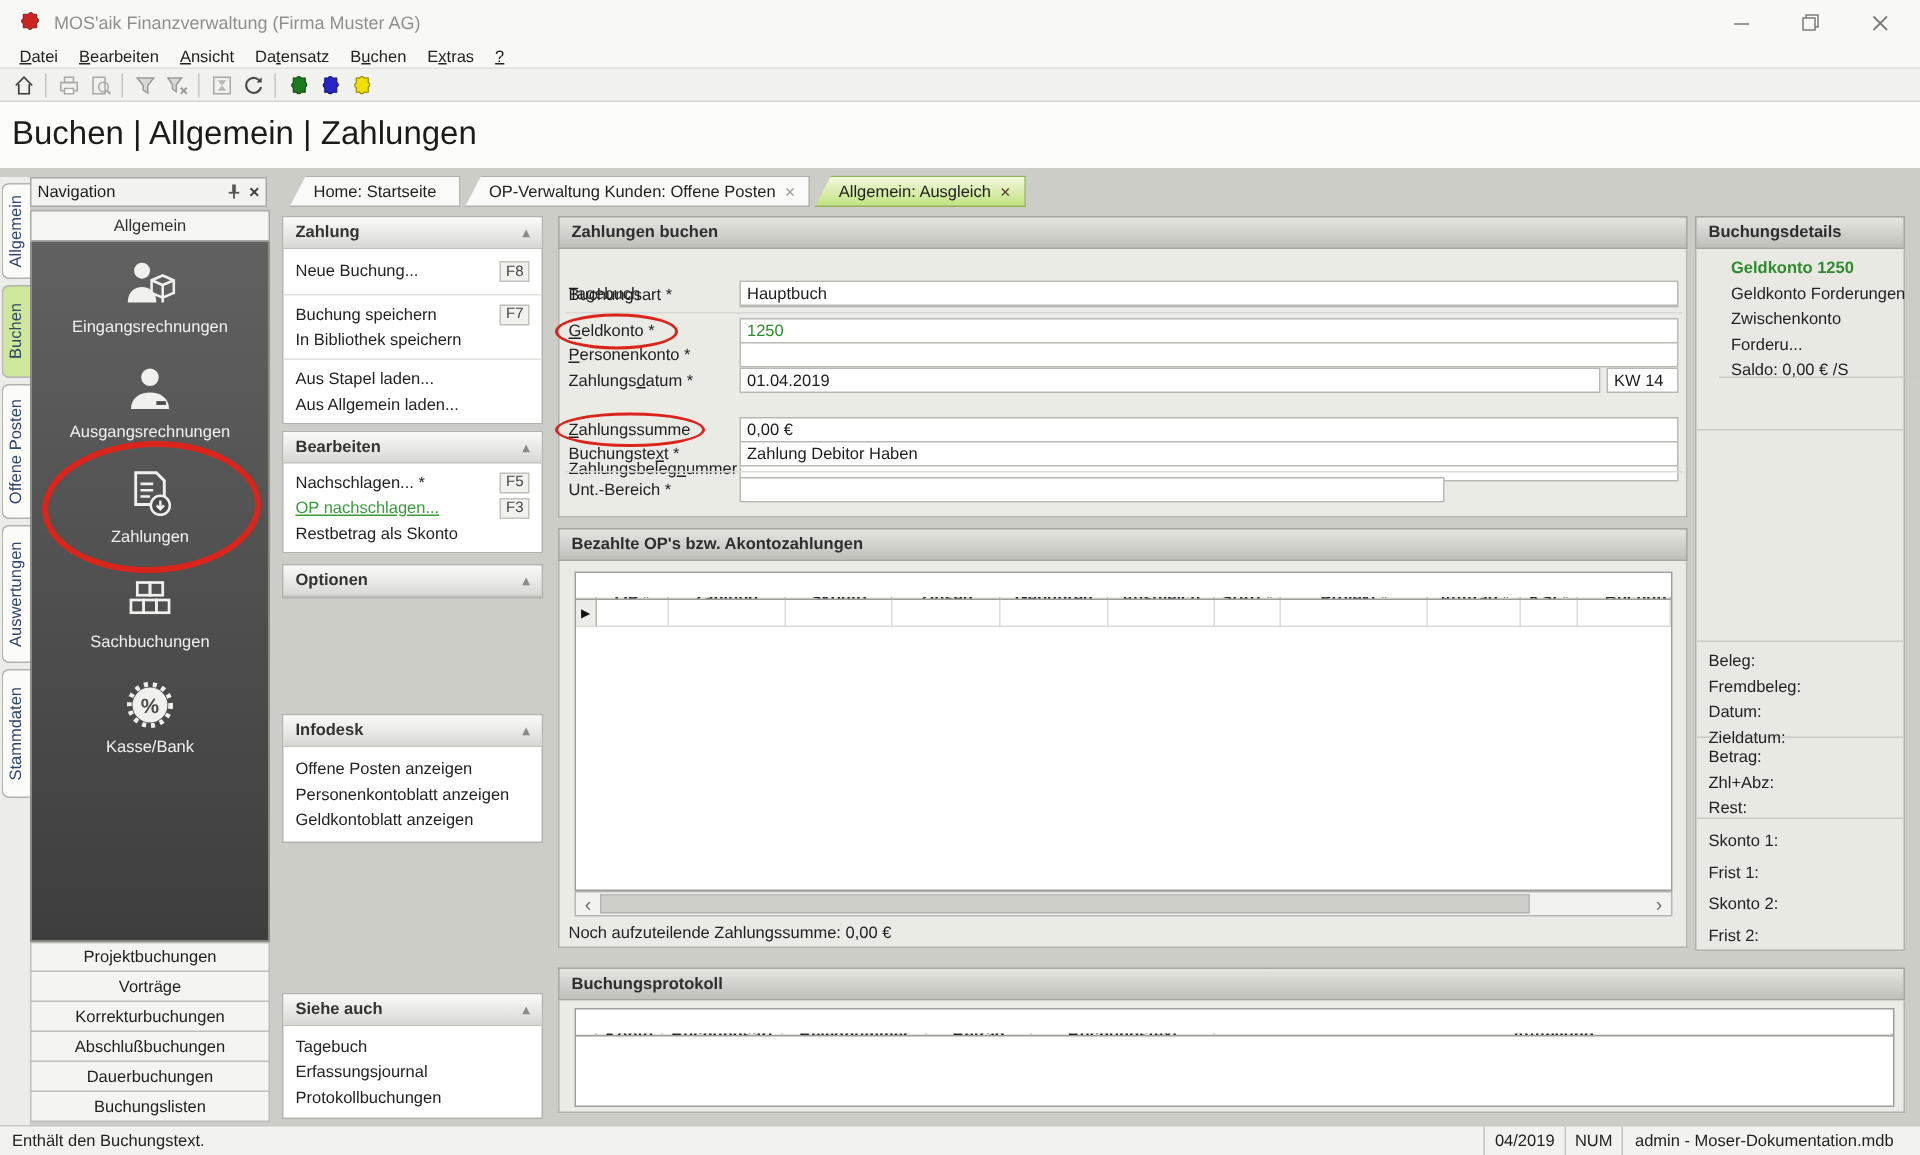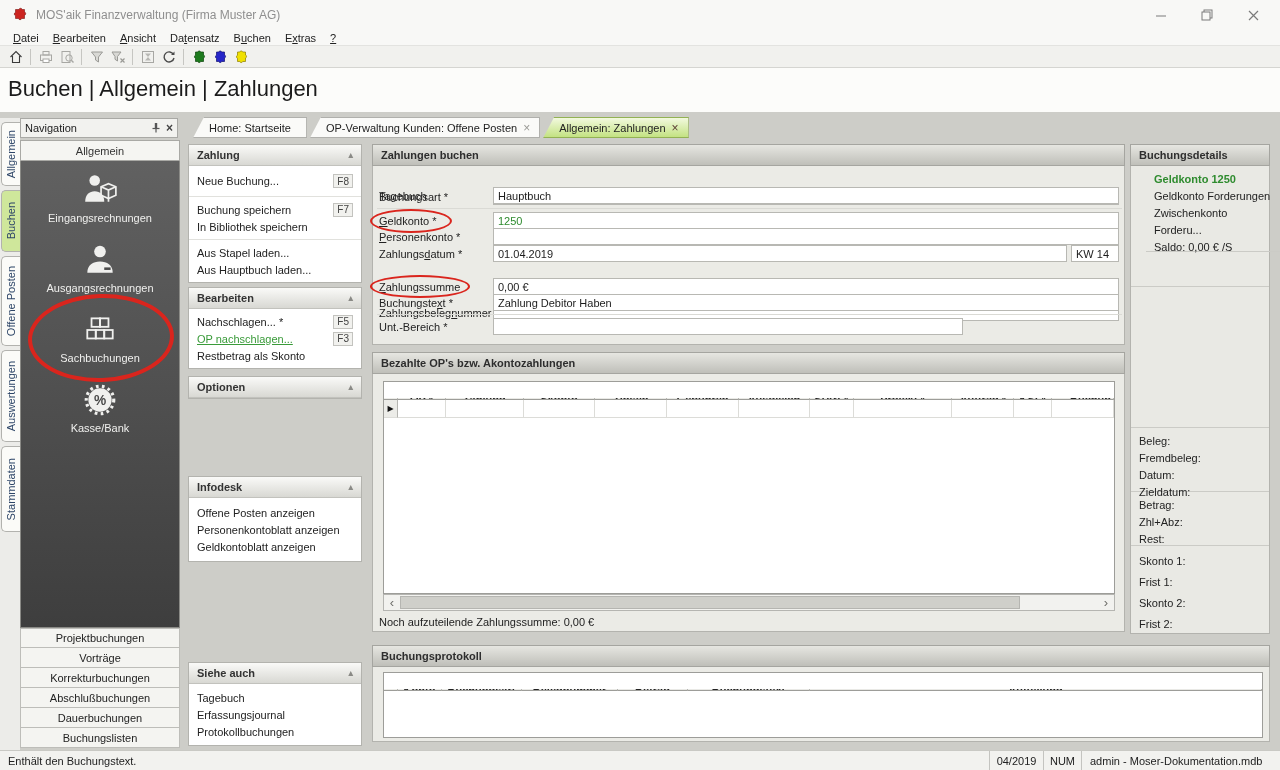--- a/index.html
+++ b/index.html
@@ -221,21 +221,21 @@
   <div class="doc-tabs">
     <div class="doc-tab">
         <span>Home: Startseite</span>
         <span class="x"></span>
       </div>
     <div class="doc-tab">
         <span>OP-Verwaltung Kunden: Offene Posten</span>
         <span class="x">×</span>
       </div>
     <div class="doc-tab active">
-        <span>Allgemein: Zahlungen</span>
+        <span>Allgemein: Ausgleich</span>
         <span class="x">×</span>
       </div>
   </div>
 
   <div class="vstrip">
     <div class="vtab" style="top:4px;height:64px;">
         <span>Allgemein</span>
       </div>
     <div class="vtab active" style="top:72px;height:62px;">
         <span>Buchen</span>
@@ -270,20 +270,31 @@
             <circle cx="17" cy="9" r="5.5" fill="#f0f0ee"></circle>
             <path d="M5 29c0-7 5.4-10.5 12-10.5S29 22 29 29z" fill="#f0f0ee"></path>
             <rect x="21" y="24" width="6" height="2.4" fill="#4a4a4a"></rect>
           </svg>
         </span>
       <span class="lb">Ausgangsrechnungen</span>
     </div>
     <div class="nav-item">
       <span class="ic">
           <svg width="36" height="36" viewBox="0 0 34 34">
+            <path d="M8 3h13l5 5v15H8z" fill="none" stroke="#f0f0ee" stroke-width="1.8"></path>
+            <path d="M11 10h8M11 14h8M11 18h6" stroke="#f0f0ee" stroke-width="1.6"></path>
+            <circle cx="23.5" cy="23.5" r="6" fill="#4a4a4a" stroke="#f0f0ee" stroke-width="1.6"></circle>
+            <path d="M23.5 20.5v5M21.2 23.5l2.3 2.5 2.3-2.5" fill="none" stroke="#f0f0ee" stroke-width="1.5"></path>
+          </svg>
+        </span>
+      <span class="lb">Zahlungen</span>
+    </div>
+    <div class="nav-item">
+      <span class="ic">
+          <svg width="36" height="36" viewBox="0 0 34 34">
             <rect x="9" y="6" width="8" height="8" fill="none" stroke="#f0f0ee" stroke-width="1.7"></rect>
             <rect x="17" y="6" width="8" height="8" fill="none" stroke="#f0f0ee" stroke-width="1.7"></rect>
             <rect x="5" y="17" width="8" height="8" fill="none" stroke="#f0f0ee" stroke-width="1.7"></rect>
             <rect x="13" y="17" width="8" height="8" fill="none" stroke="#f0f0ee" stroke-width="1.7"></rect>
             <rect x="21" y="17" width="8" height="8" fill="none" stroke="#f0f0ee" stroke-width="1.7"></rect>
           </svg>
         </span>
       <span class="lb">Sachbuchungen</span>
     </div>
     <div class="nav-item">
@@ -323,21 +334,21 @@
           <span class="k">F7</span>
         </div>
       <div class="action-row">
           <span>In Bibliothek speichern</span>
         </div>
       <div class="action-sep"></div>
       <div class="action-row">
           <span>Aus Stapel laden...</span>
         </div>
       <div class="action-row">
-          <span>Aus Hauptbuch laden...</span>
+          <span>Aus Allgemein laden...</span>
         </div>
     </div>
   </div>
 
   <div class="group" style="top:287px;">
     <div class="group-header">
         <span>Bearbeiten</span>
         <span class="arr">▴</span>
       </div>
     <div class="group-body">

